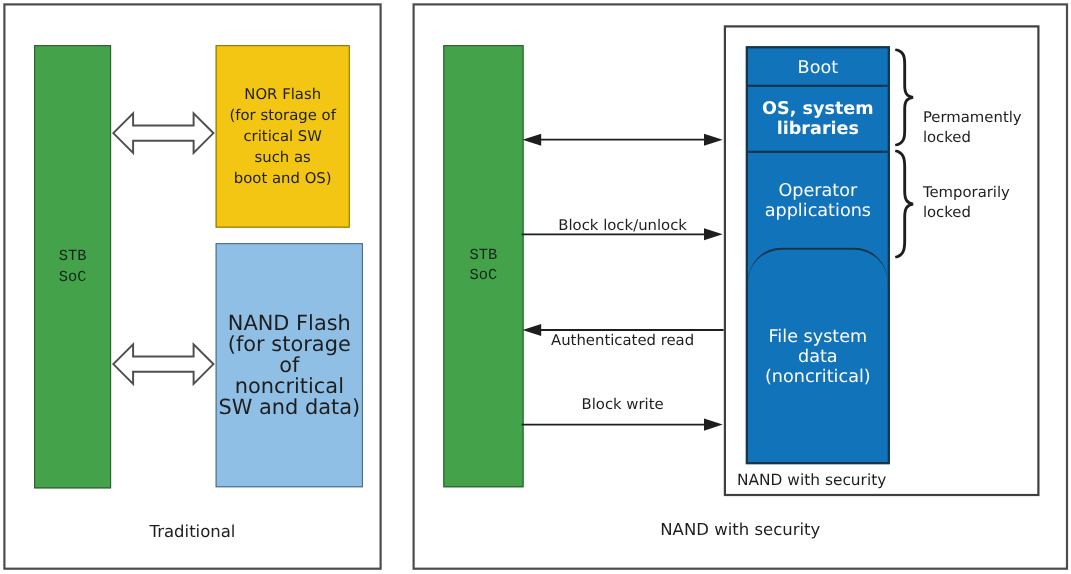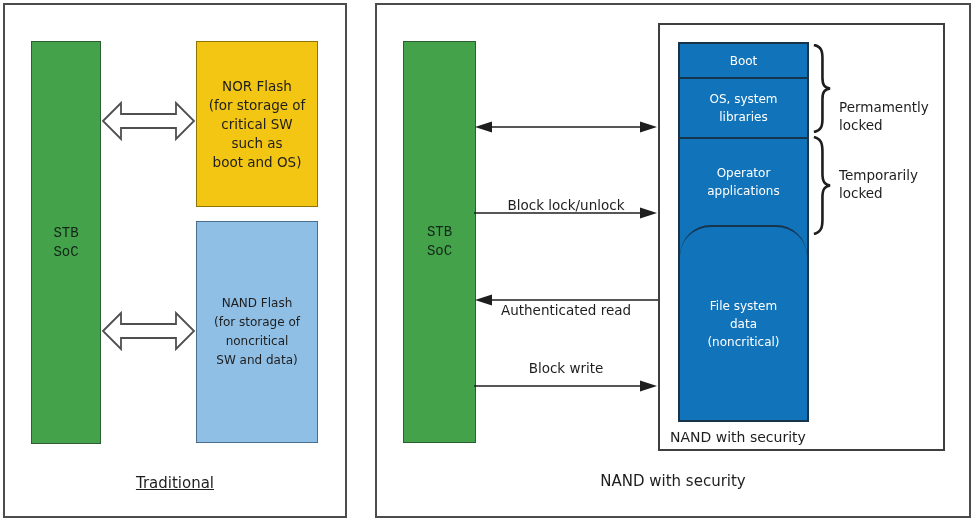--- a/index.html
+++ b/index.html
@@ -10,50 +10,50 @@
   }
   .panel{position:absolute;border:2px solid var(--border_gray,#4c4c4c);background:#fff;box-sizing:border-box;}
   .panel-left{left:3px;top:3px;width:344px;height:515px;}
   .panel-right{left:375px;top:3px;width:596px;height:515px;}
   .box{position:absolute;box-sizing:border-box;display:flex;align-items:center;justify-content:center;text-align:center;}
   .ml{white-space:pre-line;}
   .soc-box{background:var(--green,#43a24a);border:1px solid #2e5c33;font-size:14px;line-height:19px;color:#14251a;font-family:Liberation Mono, monospace;}
   .soc-left{left:31px;top:41px;width:70px;height:403px;}
   .soc-right{left:403px;top:41px;width:73px;height:402px;}
   .nor-box{left:196px;top:41px;width:122px;height:166px;background:var(--yellow,#f3c613);border:1px solid #8d7409;font-size:13.5px;line-height:19px;}
-  .nandflash-box{left:196px;top:221px;width:122px;height:222px;background:var(--light_blue,#90bfe6);border:1px solid #4a6f8e;font-size:12px;line-height:19px;}
+  .nandflash-box{left:196px;top:221px;width:134px;height:222px;background:var(--light_blue,#90bfe6);border:1px solid #4a6f8e;font-size:19px;line-height:19px;}
   .caption{position:absolute;text-align:center;font-size:15px;color:#1e1e1e;}
   .caption-right{left:375px;top:472px;width:596px;}
   .dbl-arrow{position:absolute;left:101px;width:95px;height:44px;}
   .nand-outer{position:absolute;left:658px;top:23px;width:287px;height:428px;border:2px solid #3f3f3f;background:#fff;box-sizing:border-box;}
   .nand-outer-label{position:absolute;left:670px;top:429px;font-size:14px;}
   .stack{position:absolute;left:678px;top:42px;width:131px;height:380px;background:var(--dark_blue,#1173b9);border:2px solid #16354d;box-sizing:border-box;display:flex;flex-direction:column;}
-  .section{display:flex;align-items:center;justify-content:center;text-align:center;color:#fff;font-size:12px;line-height:18px;box-sizing:border-box;}
+  .section{display:flex;align-items:center;justify-content:center;text-align:center;color:#fff;font-size:16px;line-height:18px;box-sizing:border-box;}
   .section:nth-child(1){height:33px;}
-  .section:nth-child(2){height:60px;border-top:2px solid #16354d;}
+  .section:nth-child(2){height:60px;border-top:2px solid #16354d;font-weight:bold;}
   .section:nth-child(3){height:88px;border-top:2px solid #16354d;}
   .section:nth-child(4){flex:1;border-top:2px solid #16354d;border-radius:31px;}
   .brace{position:absolute;width:19px;}
   .brace-1{left:812px;top:44px;height:89px;}
   .brace-2{left:812px;top:136px;height:99px;}
   .lock-label{position:absolute;left:839px;font-size:13.5px;line-height:17.5px;text-align:left;}
   .lock-1{top:67px;margin-top:32px;}
   .lock-2{top:167px;}
   .flow-arrow{position:absolute;left:474px;width:184px;height:16px;}
   .fa-1{top:119px;} .fa-2{top:205px;} .fa-3{top:292px;} .fa-4{top:378px;}
   .flow-label{position:absolute;left:474px;width:184px;text-align:center;font-size:13.5px;}
   .fl-1{top:101px;} .fl-2{top:197px;} .fl-3{top:274px;margin-top:28px;} .fl-4{top:360px;}
 </style>
 </head>
 <body>
 
 <div class="canvas">
 
   <div class="panel panel-left">
-    <div class="caption" style="left:0;top:469px;width:340px;position:absolute;text-decoration:underline;">Traditional</div>
+    <div class="caption" style="left:0;top:469px;width:340px;position:absolute;">Traditional</div>
   </div>
 
   <div class="box soc-box soc-left ml">STB
 SoC</div>
 
   <div class="box nor-box ml">NOR Flash
 (for storage of
 critical SW
 such as
 boot and OS)</div>

